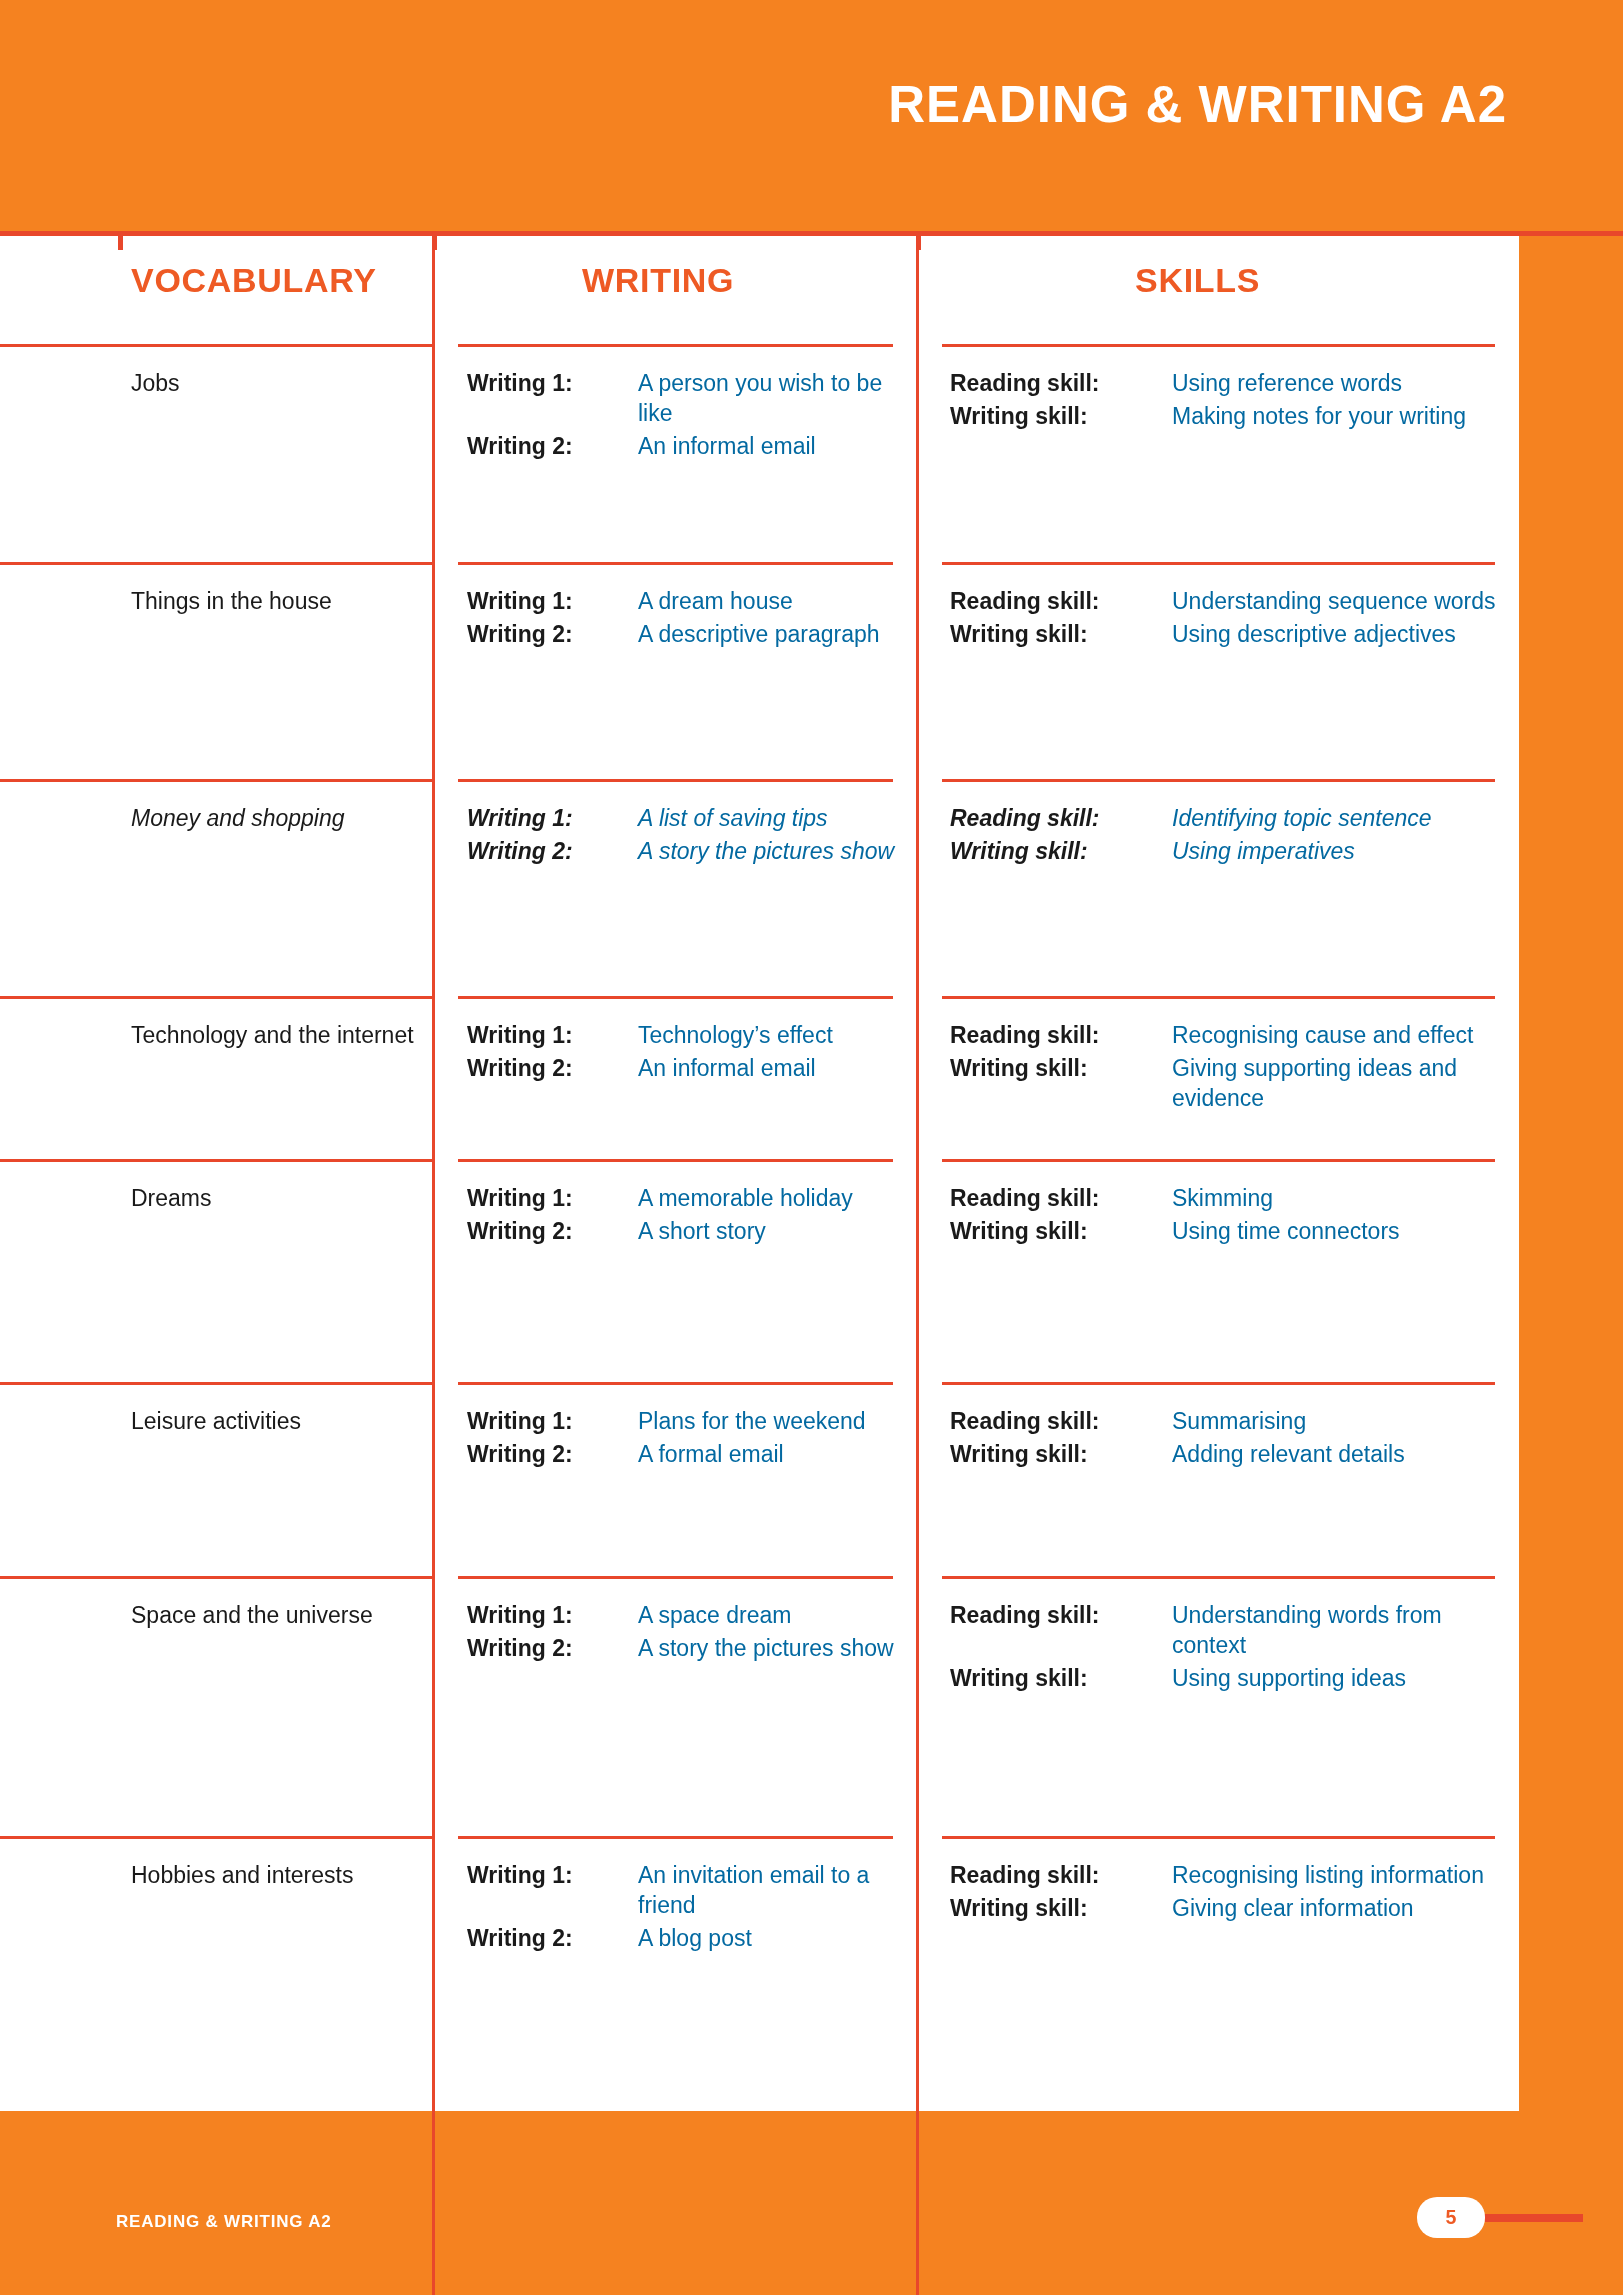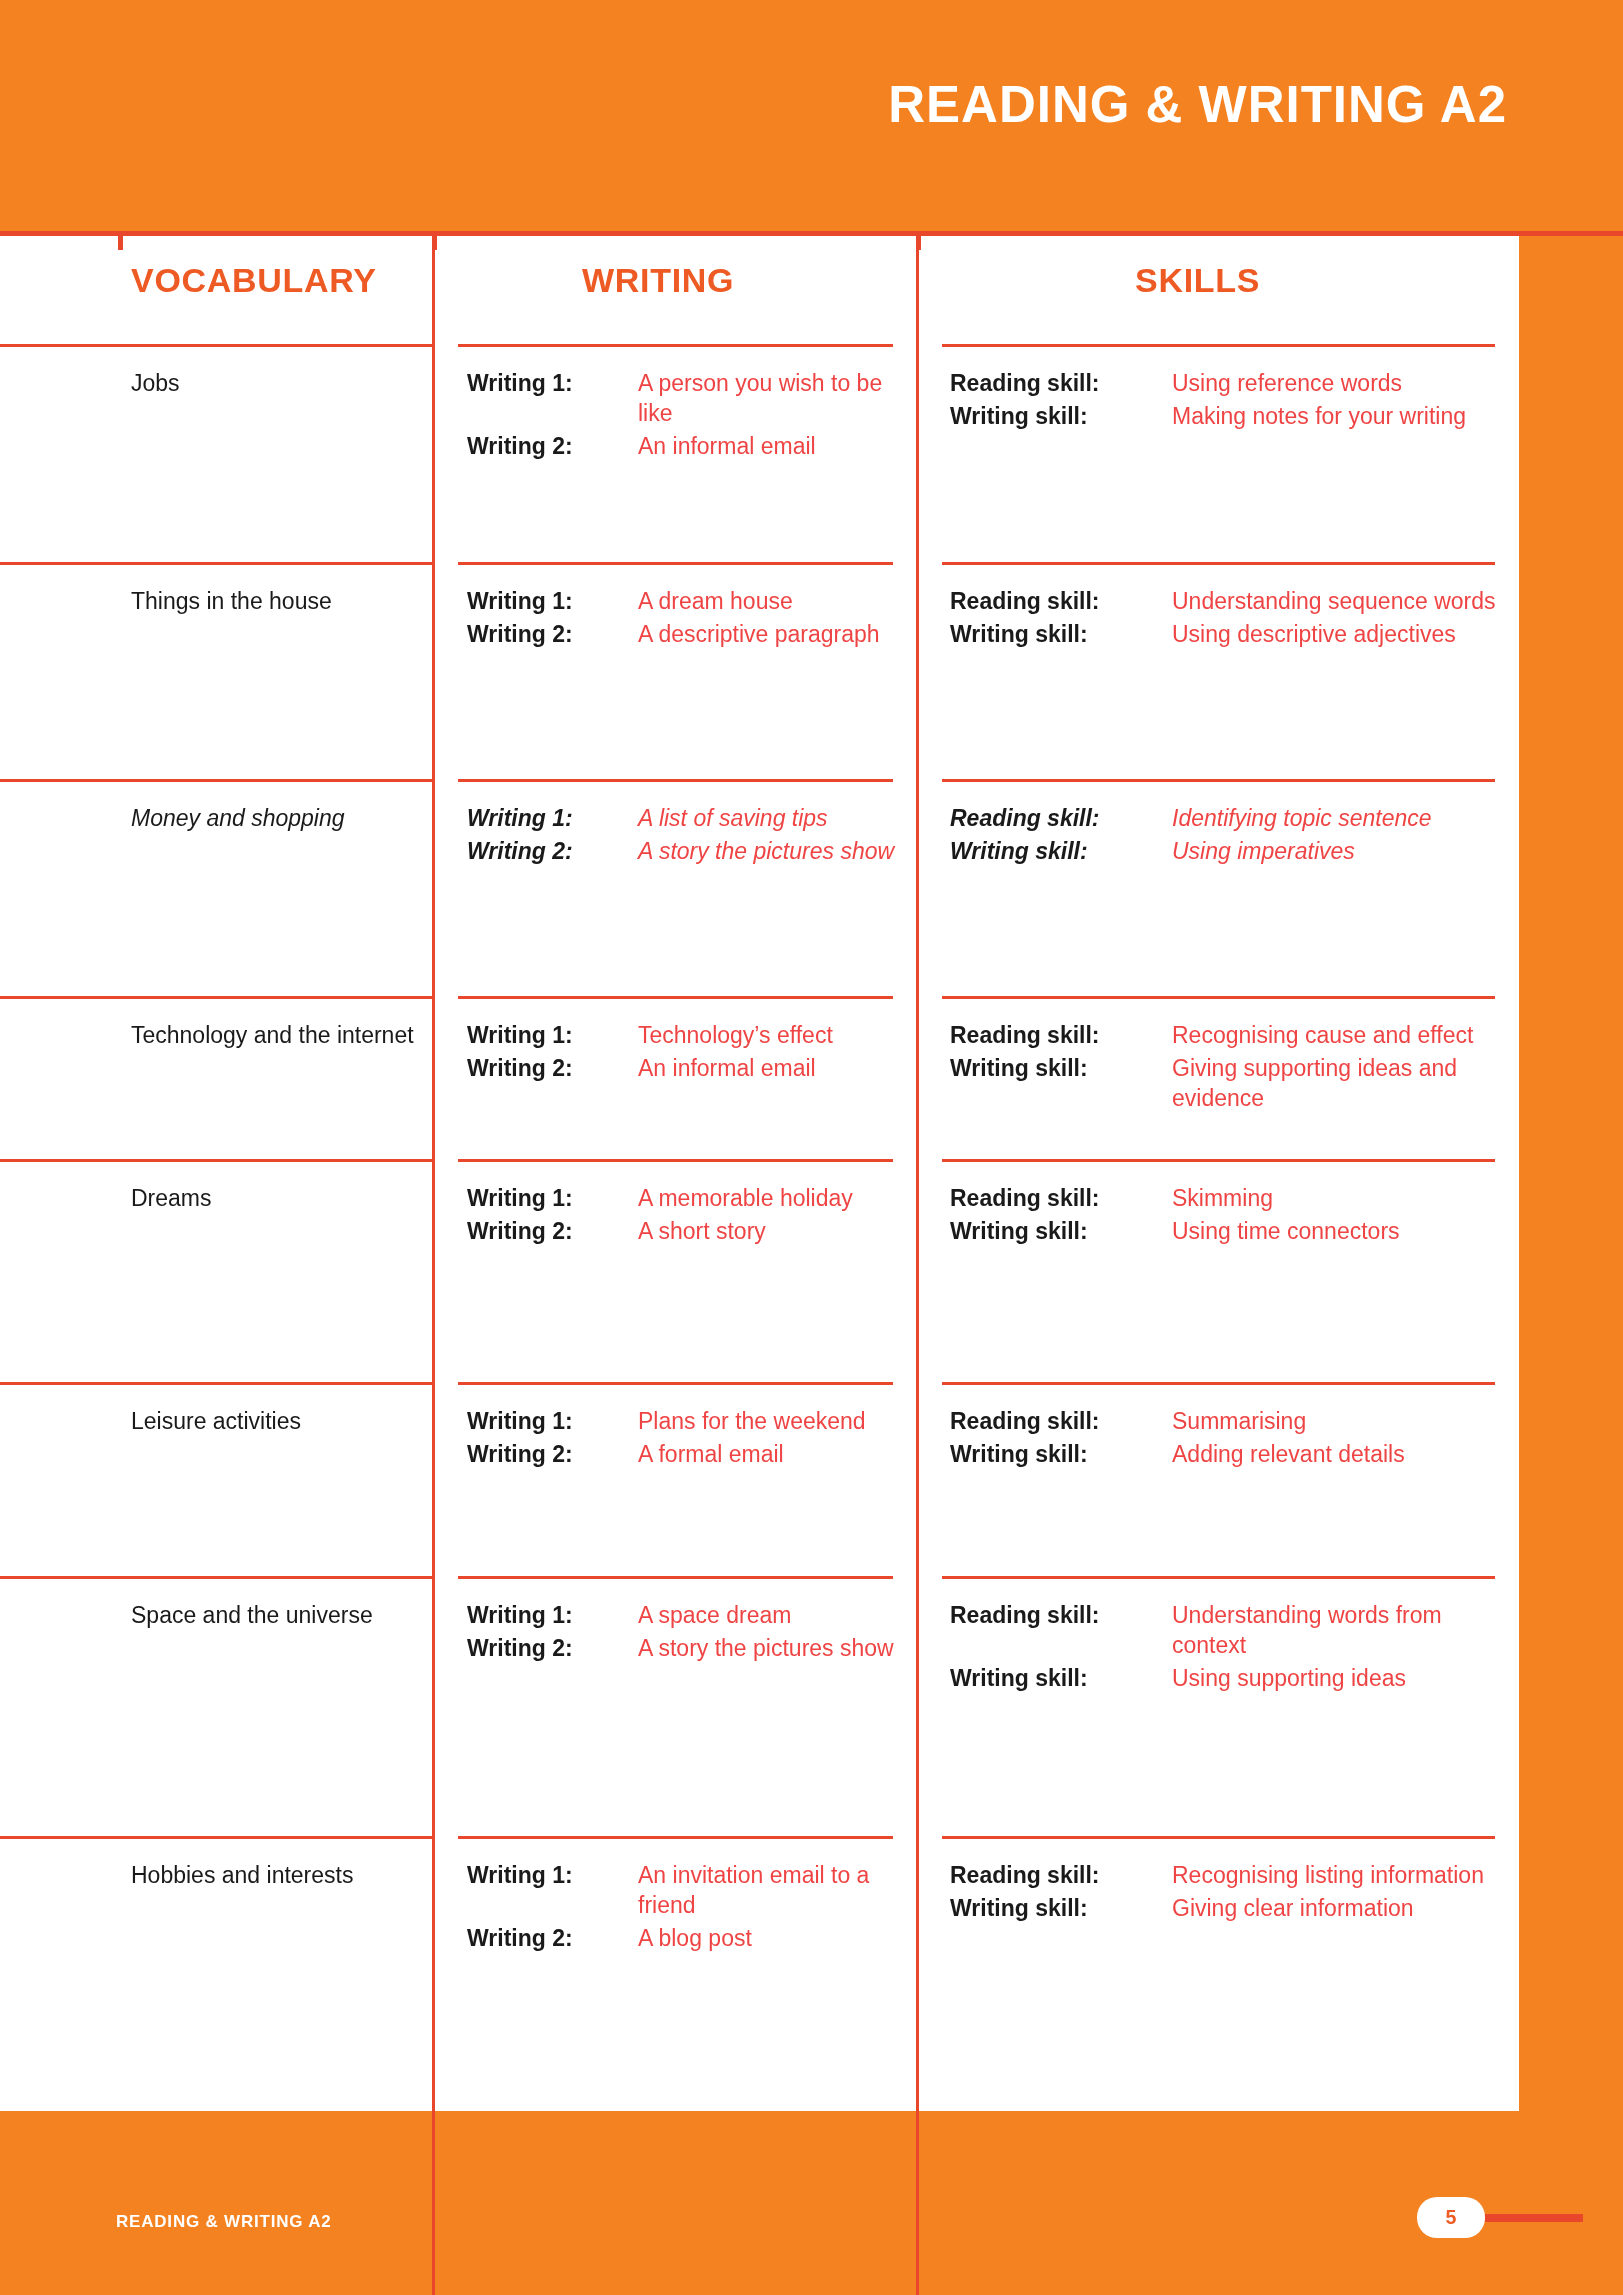--- a/index.html
+++ b/index.html
@@ -144,21 +144,21 @@
     font-weight: bold;
     font-size: 23px;
     color: #1A1A1A;
     line-height: 1.33;
     flex: 0 0 auto;
   }
   .pairs-writing .lbl { width: 171px; }
   .pairs-skills .lbl { width: 222px; }
   .pair .val {
     font-size: 23px;
-    color: #ef4444;
+    color: #0369a1;
     line-height: 1.33;
     flex: 1 1 auto;
   }
 
   
   .footer-label {
     position: absolute;
     left: 116px;
     top: 2212px;
     color: #FFFFFF;

